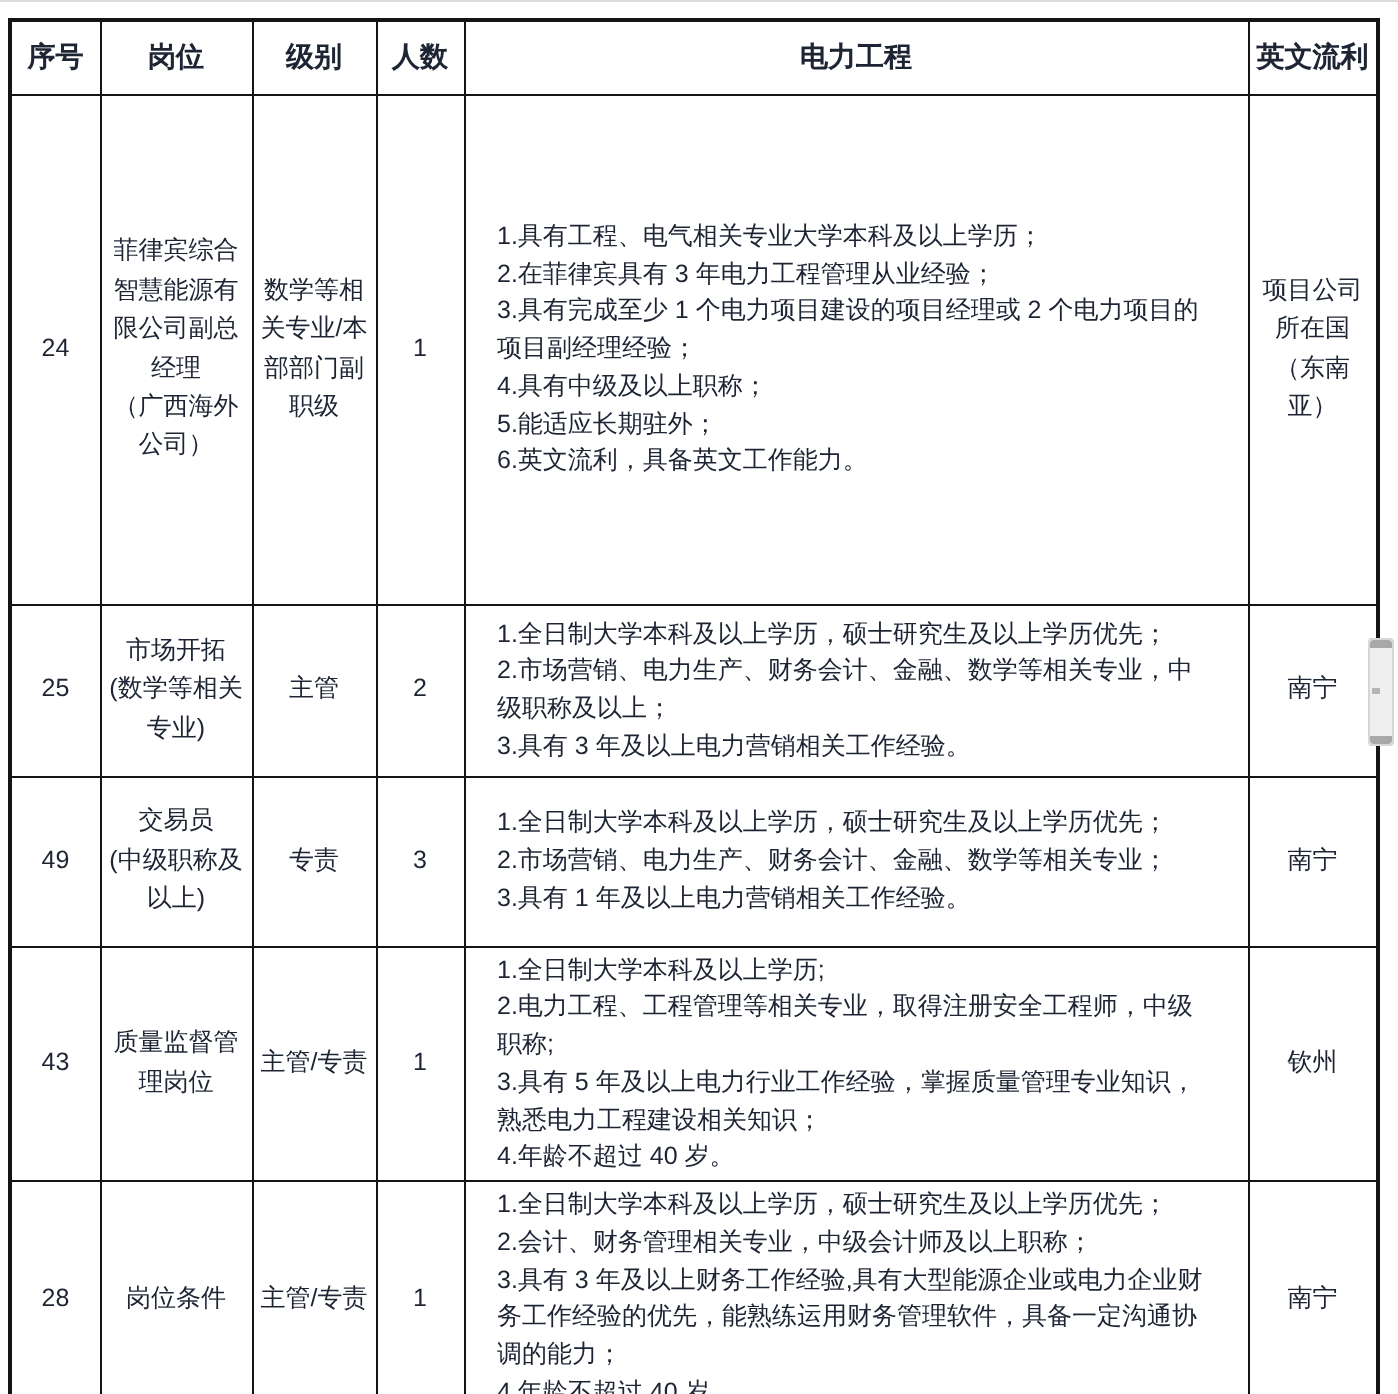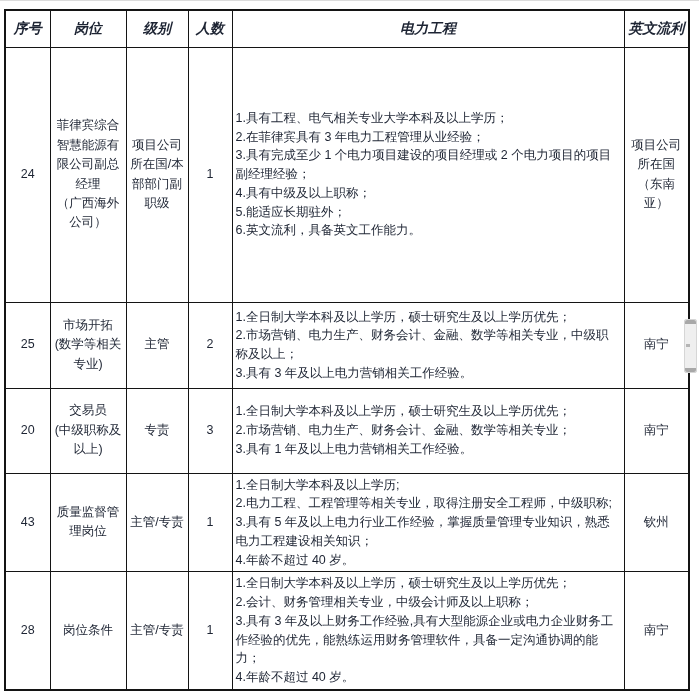--- a/index.html
+++ b/index.html
@@ -29,32 +29,31 @@
     vertical-align:middle;
     padding:2px 3px;
     overflow:hidden;
   }
   .jobs th {
     font-size:14px;
     font-weight:bold;
     text-align:center;
     color:#1d2433;
     padding:2px 0;
-    font-style:italic;
   }
   .jobs td {
     font-size:12.5px;
     text-align:center;
     line-height:1.55;
   }
   .jobs td.conditions {
     text-align:left;
     white-space:pre-line;
     line-height:1.5;
-    padding:2px 3px;
+    padding:2px 16px;
   }
   .jobs td.position { white-space:pre-line;margin-left:47px; }
   tr.r-header { height:37px; }
   tr.r-24 { height:255px; }
   tr.r-25 { height:86px; }
   tr.r-26 { height:85px; }
   tr.r-27 { height:95px; }
   tr.r-28 { height:115px; }
 
   .scroll-thumb {
@@ -100,21 +99,21 @@
       <th>级别</th>
       <th>人数</th>
       <th>电力工程</th>
       <th>英文流利</th>
     </tr>
 
     <tr class="r-24">
       <td>24</td>
       <td class="position">菲律宾综合智慧能源有限公司副总经理
 （广西海外公司）</td>
-      <td>项目公司所在国/本部部门副职级</td>
+      <td>数学等相关专业/本部部门副职级</td>
       <td>1</td>
       <td class="conditions">1.具有工程、电气相关专业大学本科及以上学历；
 2.在菲律宾具有 3 年电力工程管理从业经验；
 3.具有完成至少 1 个电力项目建设的项目经理或 2 个电力项目的项目副经理经验；
 4.具有中级及以上职称；
 5.能适应长期驻外；
 6.英文流利，具备英文工作能力。</td>
       <td>项目公司所在国（东南亚）</td>
     </tr>
 
@@ -124,21 +123,21 @@
 (数学等相关专业)</td>
       <td>主管</td>
       <td>2</td>
       <td class="conditions">1.全日制大学本科及以上学历，硕士研究生及以上学历优先；
 2.市场营销、电力生产、财务会计、金融、数学等相关专业，中级职称及以上；
 3.具有 3 年及以上电力营销相关工作经验。</td>
       <td>南宁</td>
     </tr>
 
     <tr class="r-26">
-      <td>20</td>
+      <td>49</td>
       <td class="position">交易员
 (中级职称及以上)</td>
       <td>专责</td>
       <td>3</td>
       <td class="conditions">1.全日制大学本科及以上学历，硕士研究生及以上学历优先；
 2.市场营销、电力生产、财务会计、金融、数学等相关专业；
 3.具有 1 年及以上电力营销相关工作经验。</td>
       <td>南宁</td>
     </tr>
 

